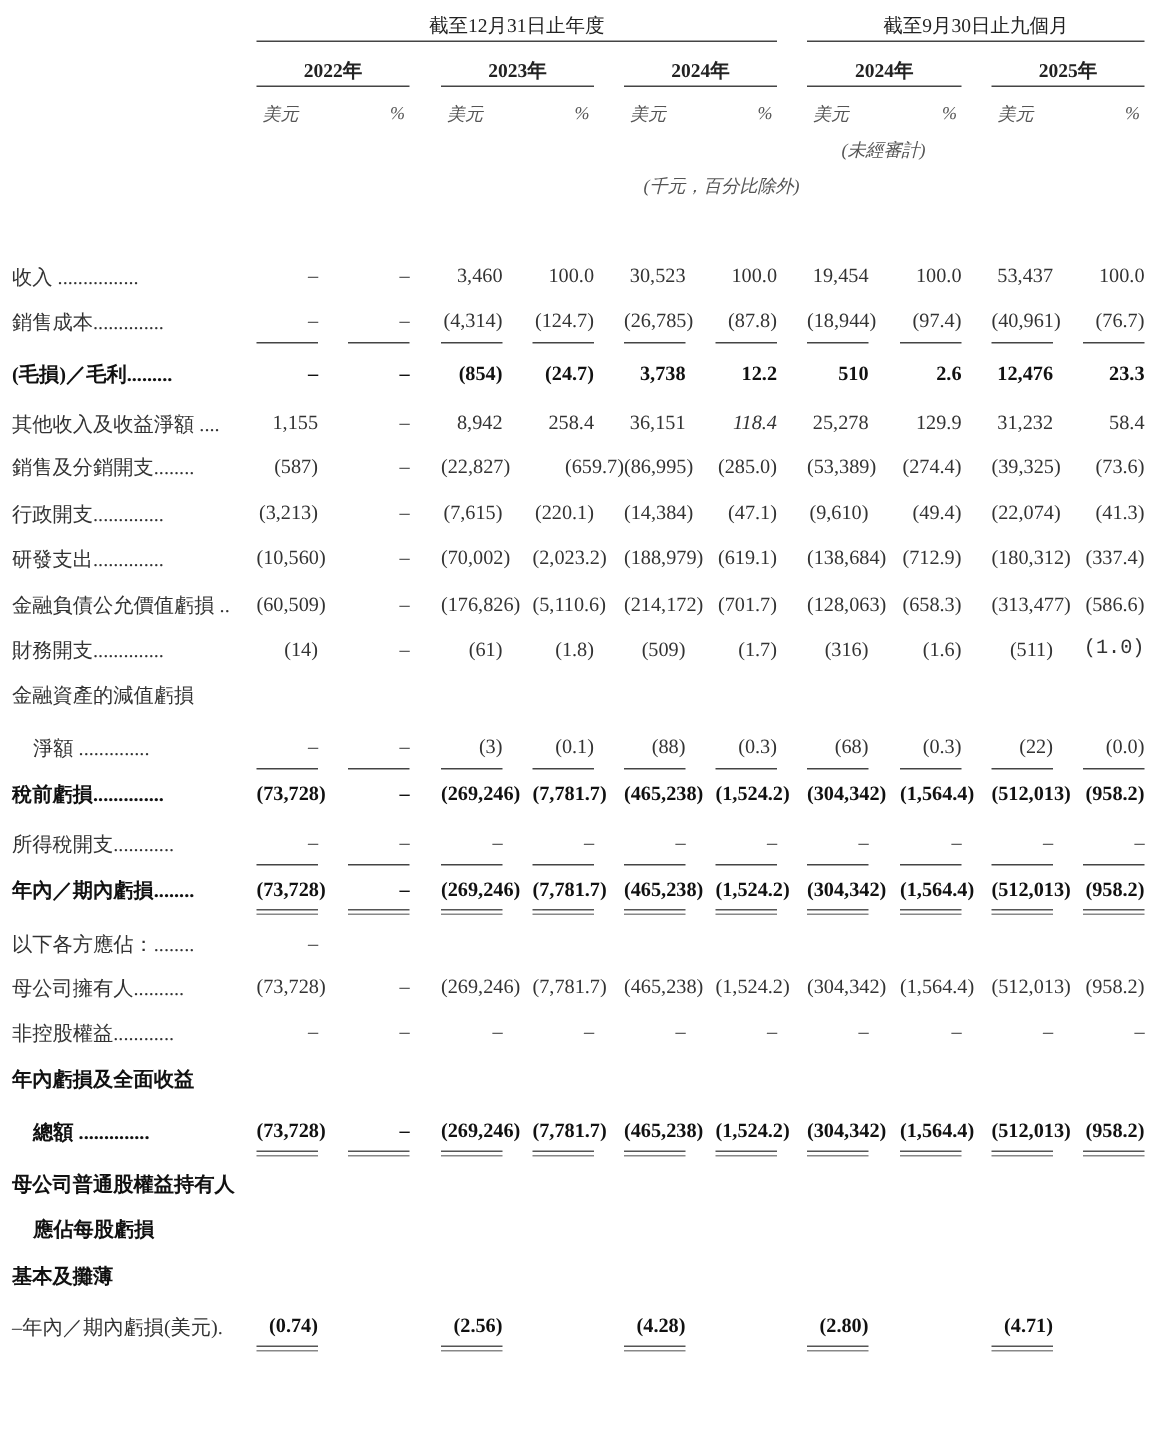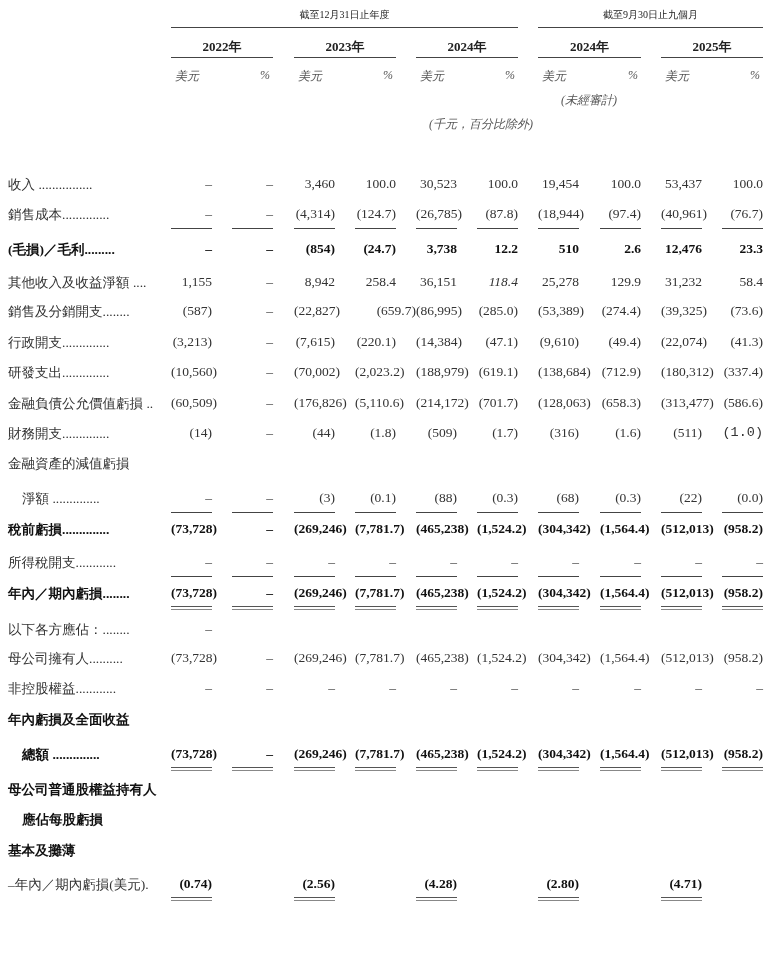--- a/index.html
+++ b/index.html
@@ -1,18 +1,18 @@
 <!DOCTYPE html>
 <html><head>
 <meta charset="utf-8">
 <style>
   html, body { margin:0; padding:0; background:#ffffff; }
   body { width:778px; height:962px; position:relative; overflow:hidden;
          font-family: "Liberation Serif", "DejaVu Serif", serif; color:#222; }
-  .hdr-group { position:absolute; top:8px; font-size:10px; text-align:center; color:#222; }
+  .hdr-group { position:absolute; top:8px; font-size:13px; text-align:center; color:#222; }
   .hline { position:absolute; height:1px; background:#444; }
   .year { position:absolute; top:38px; font-size:13px; font-weight:bold; text-align:center; }
   .unit { position:absolute; top:68px; font-size:12px; font-style:italic; color:#555; }
   .note { position:absolute; font-size:12px; font-style:italic; color:#555; text-align:center; }
   .row { position:absolute; left:0; width:778px; height:20px; }
   .label { position:absolute; left:8px; font-size:13.5px; white-space:nowrap; color:#333; }
   .label.bold { font-weight:bold; color:#111; }
   .label.indent { left:22px; }
   .cell { position:absolute; width:41px; text-align:right; font-size:13.5px; white-space:nowrap; color:#333; }
   .cell.bold { font-weight:bold; color:#111; }
@@ -166,21 +166,21 @@
         <div class="cell" style="left: 477px;">(701.7)</div>
         <div class="cell" style="left: 538px;">(128,063)</div>
         <div class="cell" style="left: 600px;">(658.3)</div>
         <div class="cell" style="left: 661px;">(313,477)</div>
         <div class="cell" style="left: 722px;">(586.6)</div>
       </div>
       <div class="row" style="top: 425px;">
         <div class="label">財務開支..............</div>
         <div class="cell" style="left: 171px;">(14)</div>
         <div class="cell" style="left: 232px;">–</div>
-        <div class="cell" style="left: 294px;">(44)</div>
+        <div class="cell" style="left: 294px;">(61)</div>
         <div class="cell" style="left: 355px;">(1.8)</div>
         <div class="cell" style="left: 416px;">(509)</div>
         <div class="cell" style="left: 477px;">(1.7)</div>
         <div class="cell" style="left: 538px;">(316)</div>
         <div class="cell" style="left: 600px;">(1.6)</div>
         <div class="cell" style="left: 661px;">(511)</div>
         <div class="cell" style="left: 722px; font-family: Liberation Mono, monospace;">(1.0)</div>
       </div>
       <div class="row" style="top: 455px;">
         <div class="label">金融資產的減值虧損</div>

